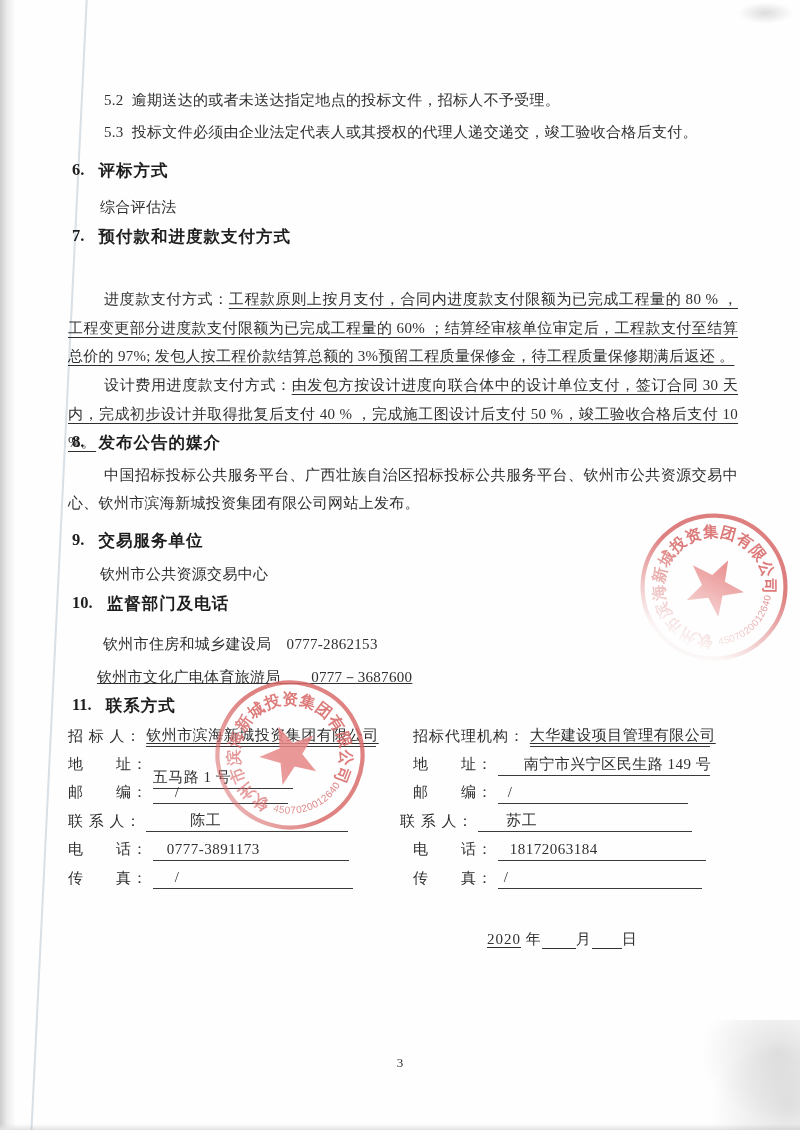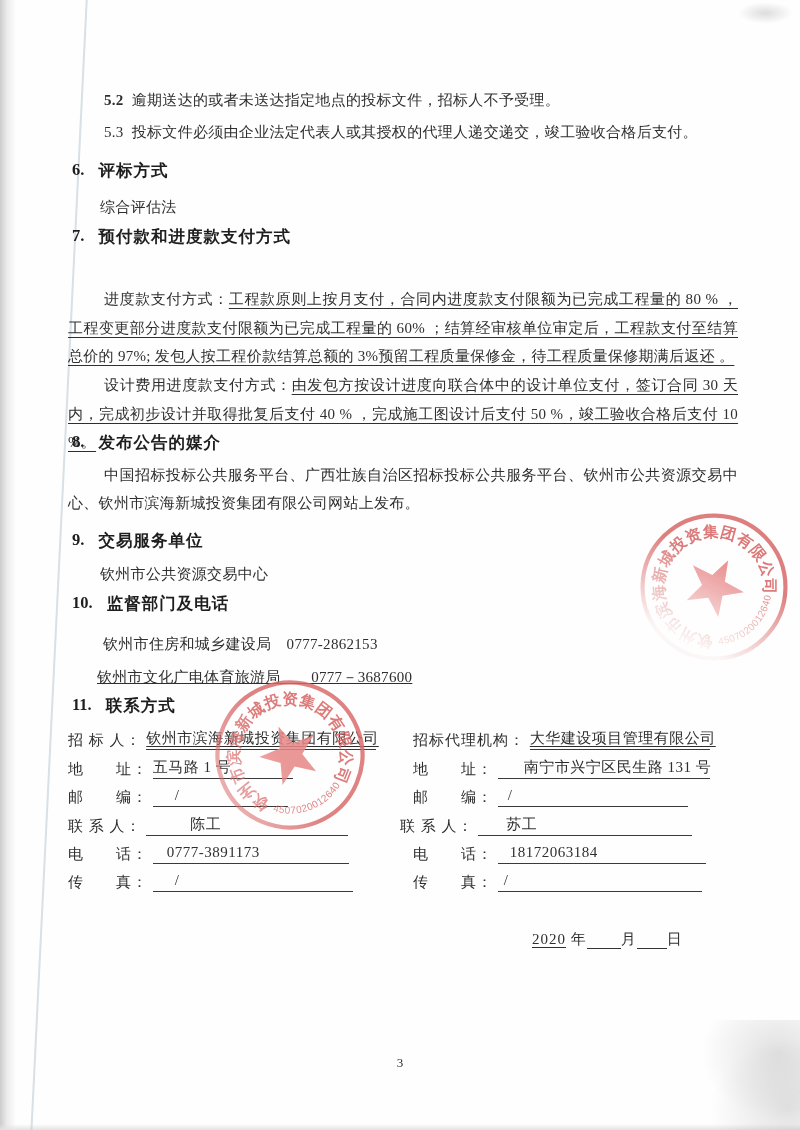--- a/index.html
+++ b/index.html
@@ -48,21 +48,21 @@
     display: flex; letter-spacing: 1px;
   }
   .heading .hnum { font-family: "Liberation Serif", serif; font-weight: bold; margin-right: 14px; letter-spacing: 0; }
 
   .para { width: 670px; text-align: justify; }
   .indent { text-indent: 36px; }
   u, .uline { text-decoration: underline; text-underline-offset: 4px; }
 
   
   .ccol { position: absolute; }
-  .crow { display: flex; align-items: flex-end; height: 28.4px; font-size: 15px; }
+  .crow { display: flex; align-items: center; height: 28.4px; font-size: 15px; }
   .crow .lbl { white-space: pre; letter-spacing: 1px; flex: none; }
   .crow .val {
     border-bottom: 1px solid #3a3a3a; flex: none;
     white-space: nowrap; line-height: 21px; letter-spacing: 0.5px;
   }
   
   .ccol.left .crow:nth-child(1) .val { width: 230px; text-decoration: underline; text-underline-offset: 3px; }
   .ccol.left .crow:nth-child(2) .val { width: 140px; margin-top: 27px; }
   .ccol.left .crow:nth-child(3) .val { width: 135px; padding-left: 22px; }
   .ccol.left .crow:nth-child(4) .val { width: 202px; padding-left: 44px; }
@@ -72,21 +72,21 @@
   .ccol.right .crow:nth-child(1) .val { width: 180px; text-decoration: underline; text-underline-offset: 3px; }
   .ccol.right .crow:nth-child(2) .val { width: 212px; padding-left: 26px; }
   .ccol.right .crow:nth-child(3) .val { width: 190px; padding-left: 10px; }
   .ccol.right .crow:nth-child(4) .val { width: 214px; padding-left: 28px; }
   .ccol.right .crow:nth-child(5) .val { width: 208px; padding-left: 12px; }
   .ccol.right .crow:nth-child(6) .val { width: 204px; padding-left: 6px; }
   .ccol.right .crow:nth-child(4) { margin-left: -13px; }
 
   .date-line { position: absolute; left: 487px; top: 930px; font-size: 15px; letter-spacing: 1px; }
   .date-line .fill { display: inline-block; border-bottom: 1px solid #333; height: 16px; vertical-align: bottom; }
-  .date-line .yr { text-decoration: underline; text-underline-offset: 3px; margin-left: 45px; }
+  .date-line .yr { text-decoration: underline; text-underline-offset: 3px; }
 
   .pagenum { position: absolute; left: 0; top: 1055px; width: 800px; text-align: center; font-size: 13px; color: #2a2a2a; }
 
   
   .stamp { position: absolute; pointer-events: none; }
   .stamp svg { display: block; }
   .stamp1 { left: 213px; top: 678px; width: 154px; height: 154px; transform: rotate(-22deg); opacity: 0.93;
     -webkit-mask-image: linear-gradient(80deg, rgba(0,0,0,0.55), #000 45%);
             mask-image: linear-gradient(80deg, rgba(0,0,0,0.55), #000 45%); }
   .stamp2 { left: 638px; top: 511px; width: 152px; height: 152px; transform: rotate(-44deg); opacity: 0.95;
@@ -98,21 +98,21 @@
 
 <div class="page">
 
   <div class="edge-left"></div>
   <div class="edge-bottom"></div>
   <div class="crease"></div>
   <div class="smudge-tr"></div>
   <div class="noise-br"></div>
 
   <div class="blk para" style="left:68px; top:86px;">
-    <span style="padding-left:36px;font-weight:bold;">5.2</span>&nbsp;
+    <span style="padding-left:36px;">5.2</span>&nbsp;
     <span>逾期送达的或者未送达指定地点的投标文件，招标人不予受理。</span>
   </div>
   <div class="blk para" style="left:68px; top:118px;">
     <span style="padding-left:36px;">5.3</span>&nbsp;
     <span>投标文件必须由企业法定代表人或其授权的代理人递交递交，竣工验收合格后支付。</span>
   </div>
 
   <div class="blk heading" style="left:72px; top:156px;">
     <span class="hnum">6.</span>
     <span>评标方式</span>
@@ -183,21 +183,21 @@
     </div>
   </div>
 
   <div class="ccol right" style="left:413px; top:722px;">
     <div class="crow">
       <span class="lbl">招标代理机构： </span>
       <span class="val">大华建设项目管理有限公司</span>
     </div>
     <div class="crow">
       <span class="lbl">地　　址： </span>
-      <span class="val">南宁市兴宁区民生路 131 号</span>
+      <span class="val">南宁市兴宁区民生路 149 号</span>
     </div>
     <div class="crow">
       <span class="lbl">邮　　编： </span>
       <span class="val">/</span>
     </div>
     <div class="crow">
       <span class="lbl">联 系 人： </span>
       <span class="val">苏工</span>
     </div>
     <div class="crow">

